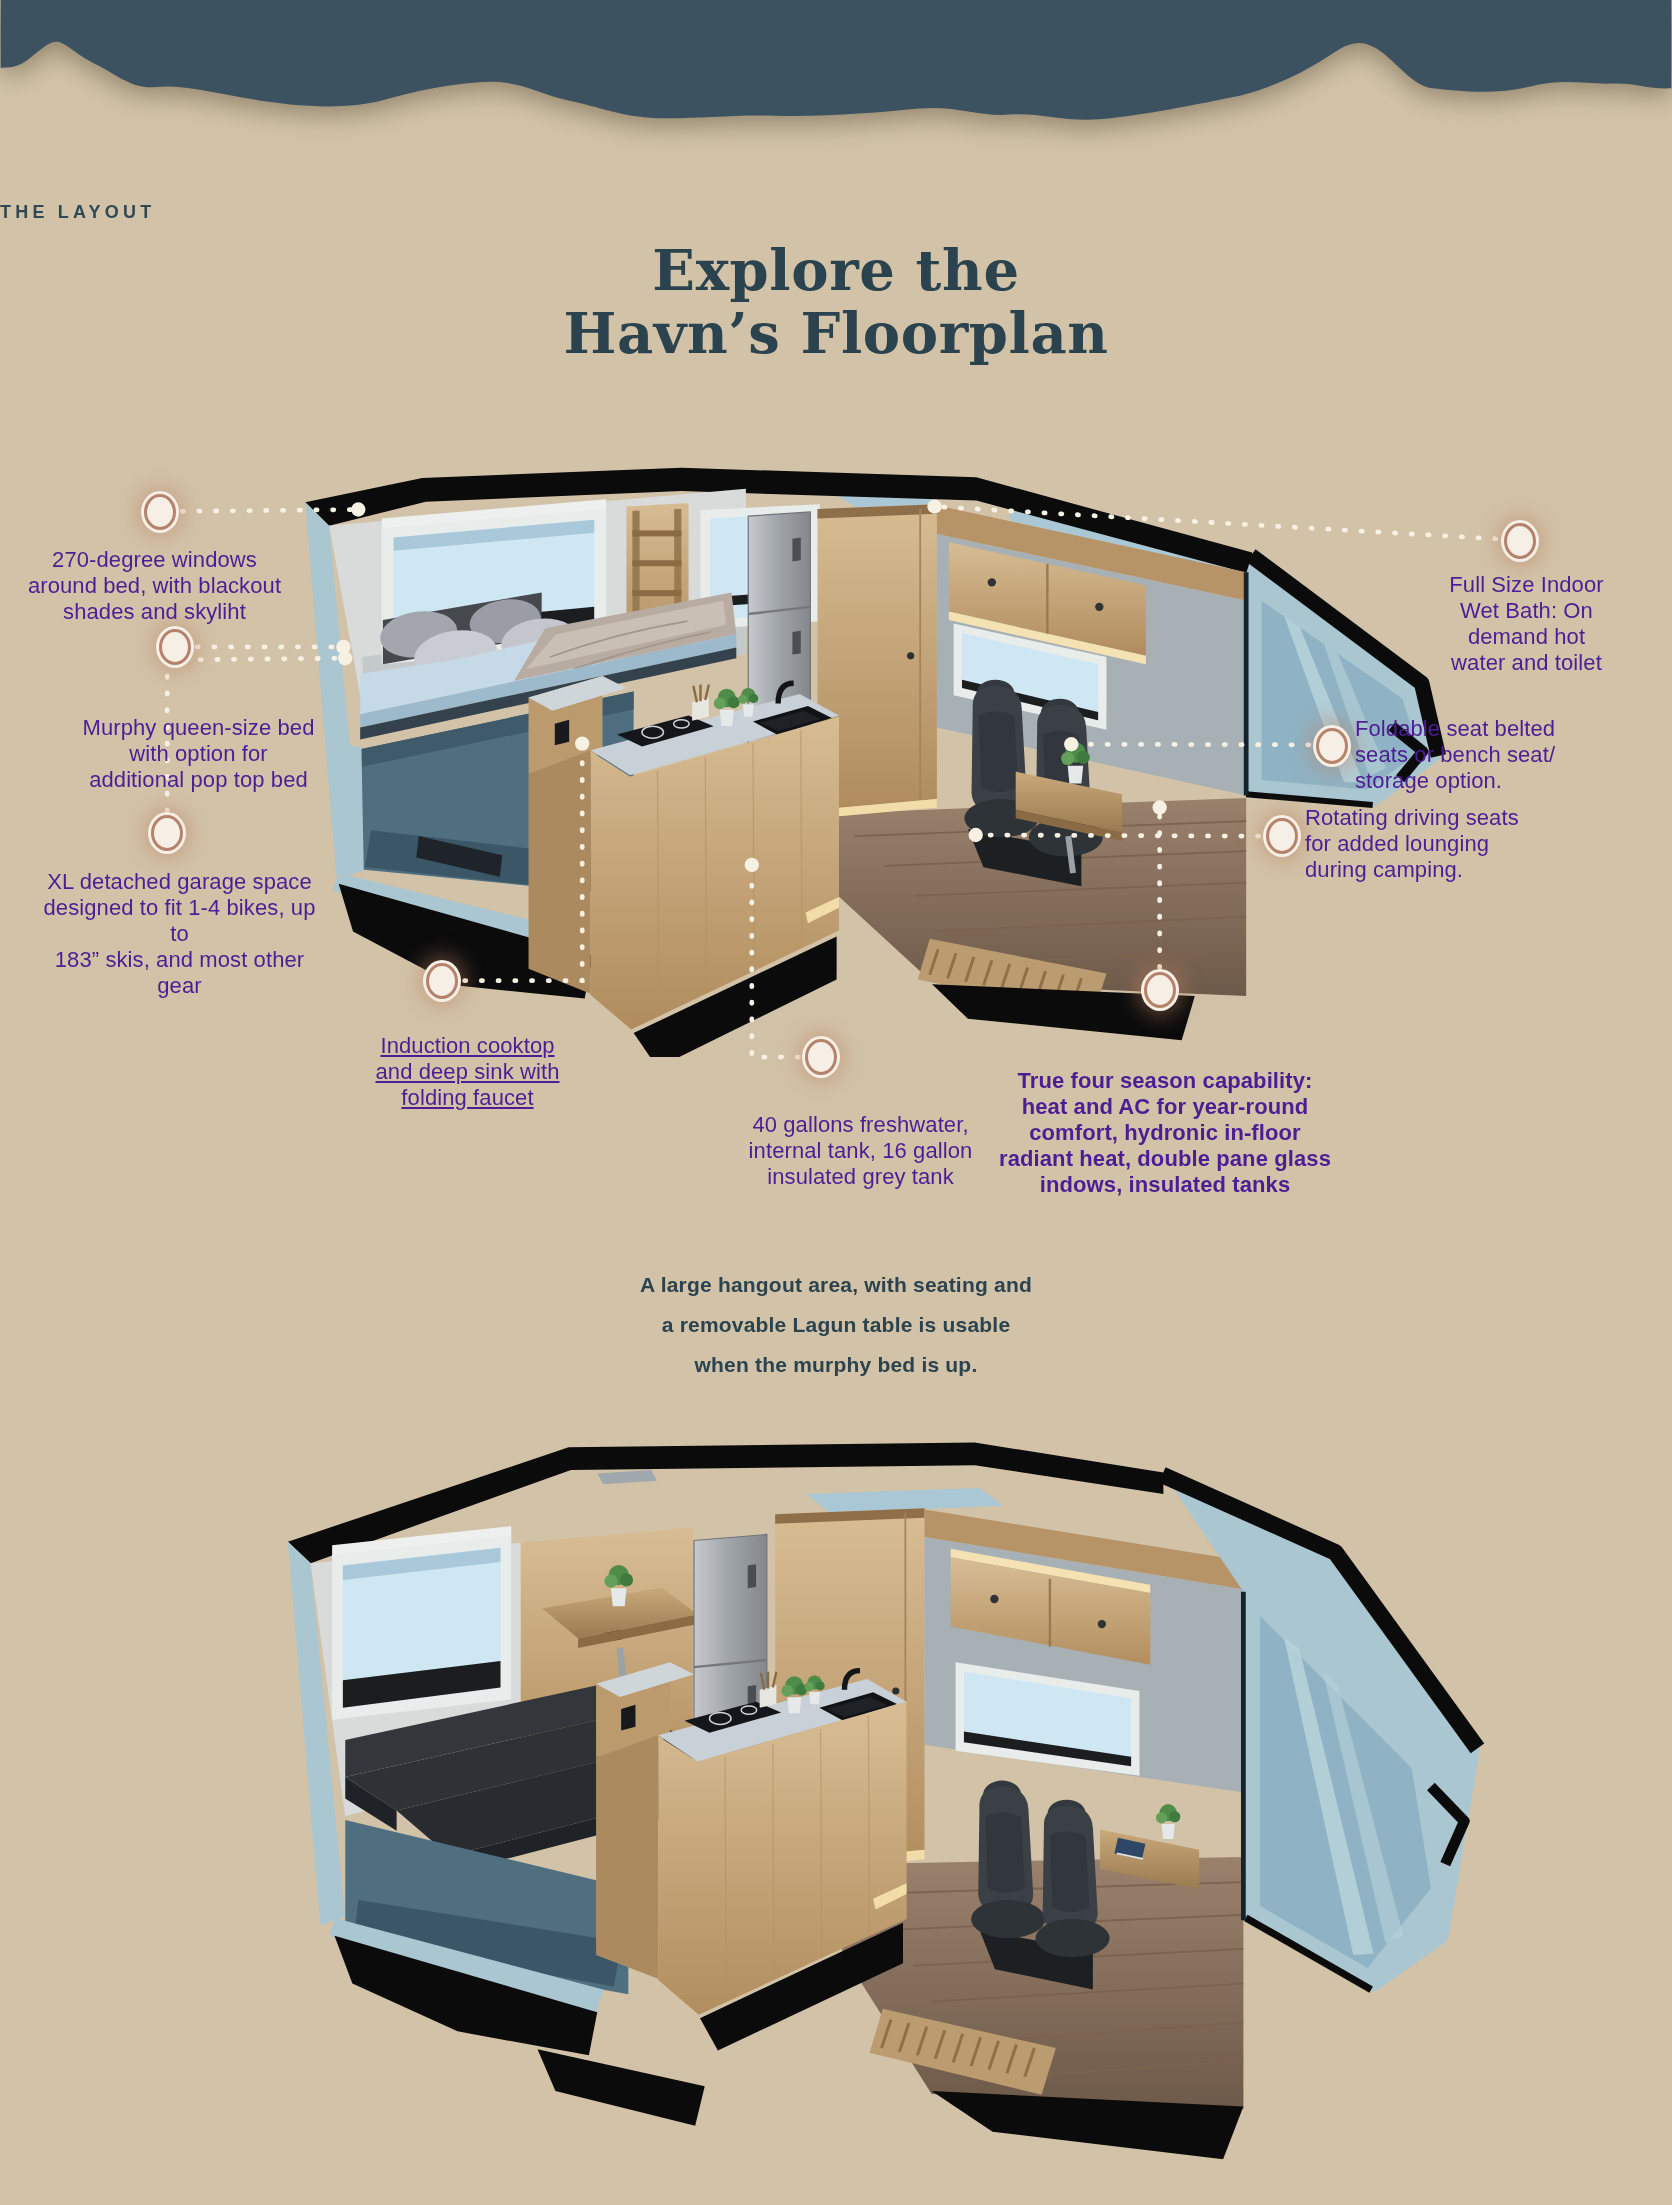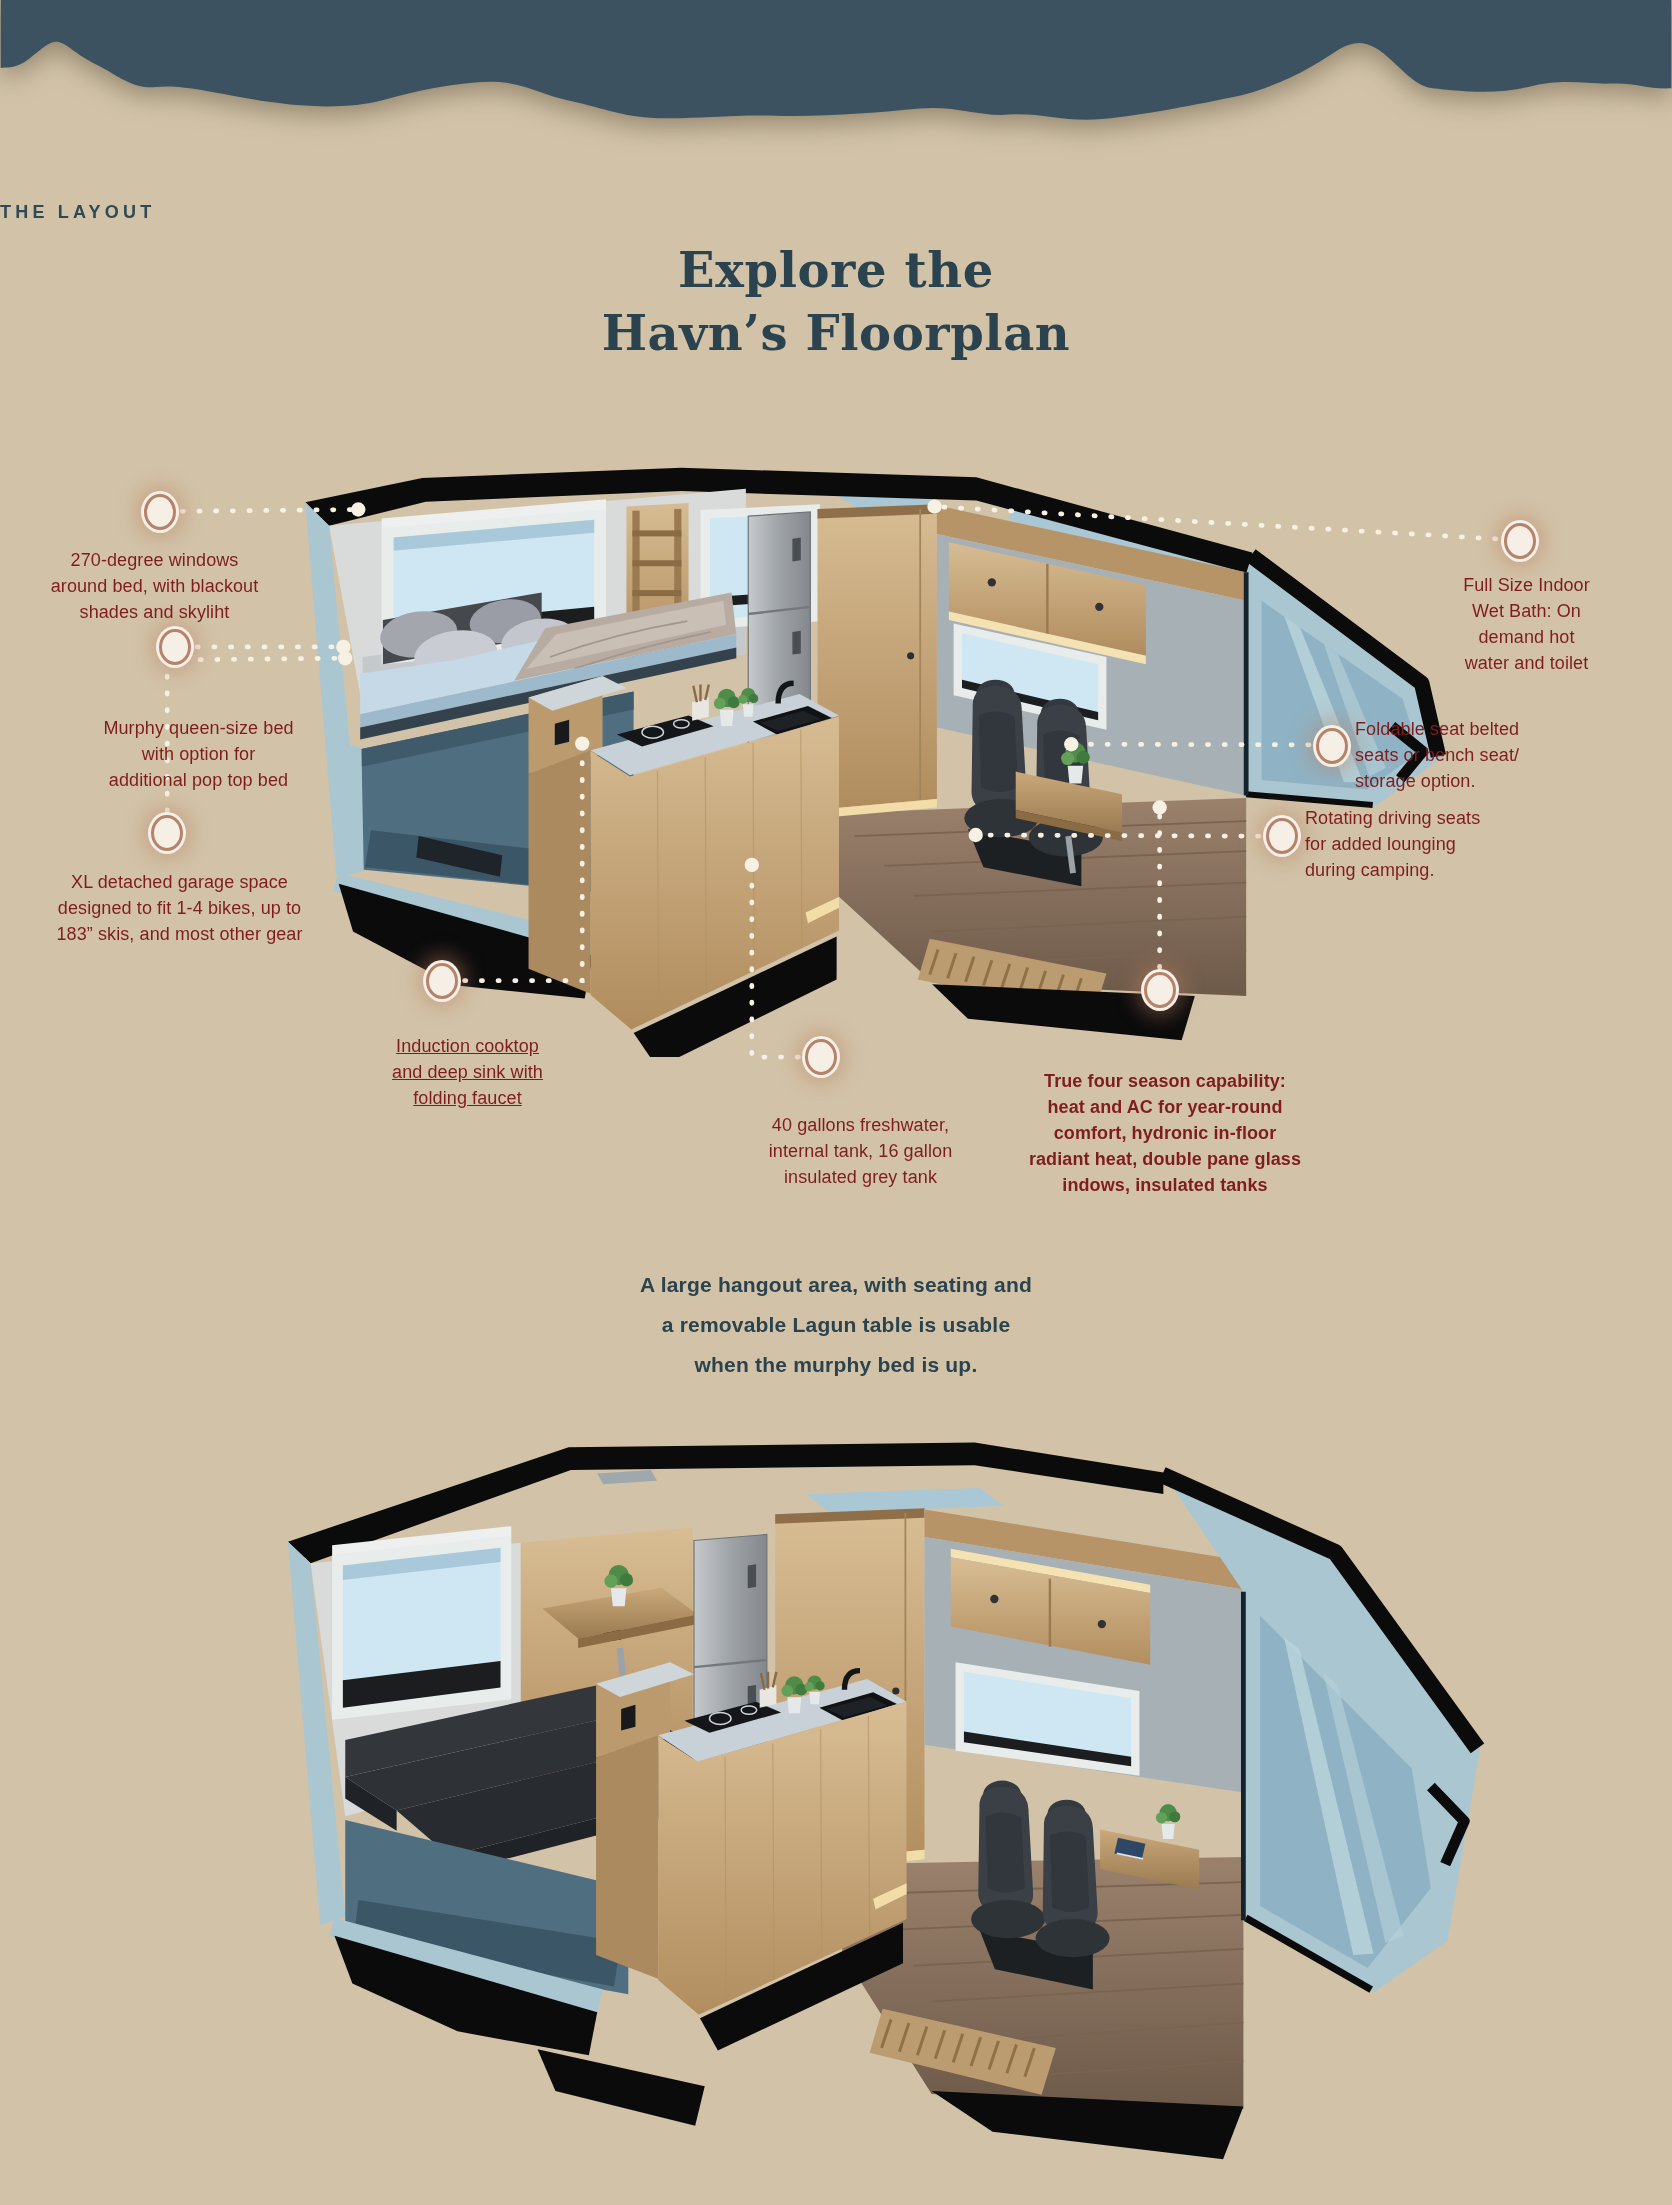--- a/index.html
+++ b/index.html
@@ -10,34 +10,34 @@
   }
   .torn{position:absolute;left:0;top:0;width:1672px;height:179px;}
   .torn path{filter:drop-shadow(0 14px 22px rgba(96,84,62,.55));}
   .eyebrow{
     position:absolute;left:0;top:202px;width:1672px;text-align:left;
     font-size:18px;font-weight:bold;letter-spacing:4.2px;color:#2f4a55;
   }
   .main-title{
     position:absolute;left:0;top:239px;width:1672px;margin:0;text-align:center;
     font-family:"DejaVu Serif", serif;font-weight:bold;
-    font-size:48px;line-height:63px;color:#2b434e;white-space:pre-line;
+    font-size:56px;line-height:63px;color:#2b434e;white-space:pre-line;
     letter-spacing:0.6px;
   }
   .fig{position:absolute;}
   #fig1{left:257px;top:454px;width:1201px;height:603px;}
   #fig2{left:227px;top:1416px;width:1266px;height:747px;}
   .overlay{position:absolute;left:0;top:0;width:1672px;height:2205px;pointer-events:none;}
   .marker{
     position:absolute;width:32px;height:36px;border-radius:50%;
     background:#f6efe5;border:3px solid #b5826b;box-sizing:border-box;
     box-shadow:0 0 0 3px #f6efe5, 0 0 20.3px 8.4px rgba(187,126,95,.45);
   }
   .callout-label{
-    position:absolute;font-size:18px;line-height:26px;color:#7f1d1d;
+    position:absolute;font-size:22px;line-height:26px;color:#4c1d95;
     white-space:pre-line;text-align:center;letter-spacing:0.1px;
   }
   .callout-label.align-left{text-align:left;}
   .mid-text{
     position:absolute;left:0;top:1265px;width:1672px;text-align:center;
     font-size:21px;line-height:40px;font-weight:bold;color:#2b434e;
     white-space:pre-line;letter-spacing:0.2px;
   }
 </style>
 </head>

